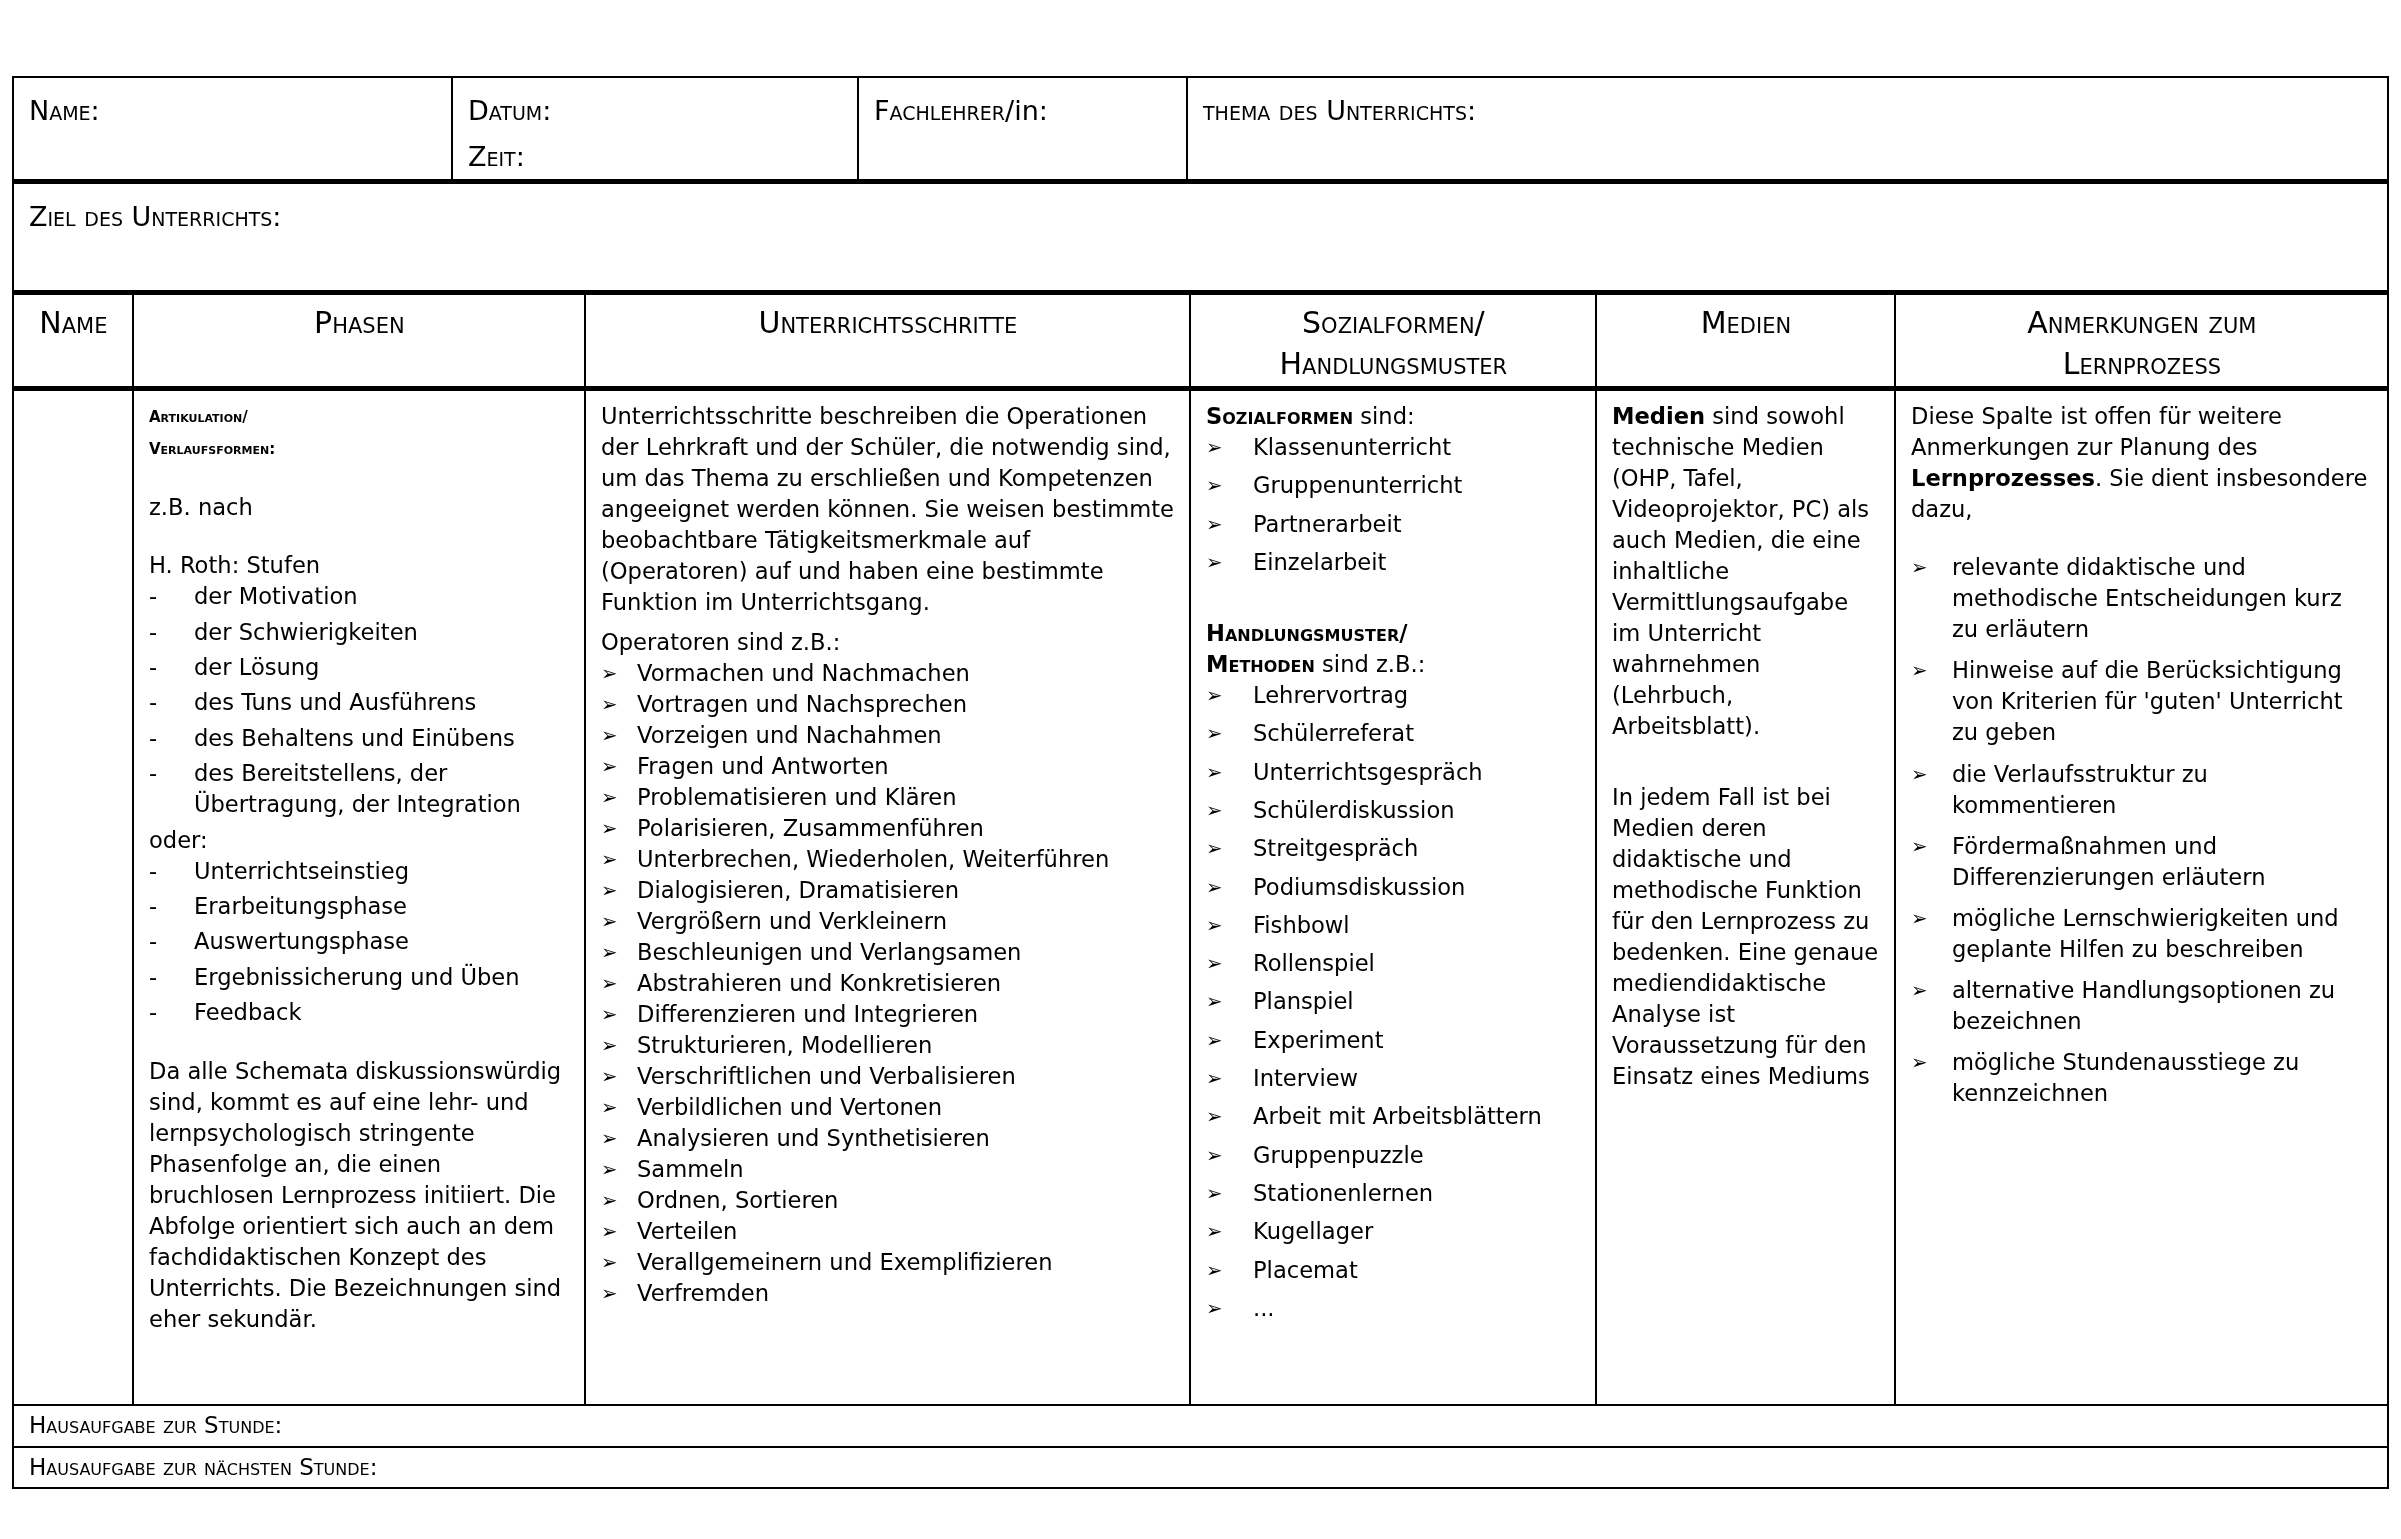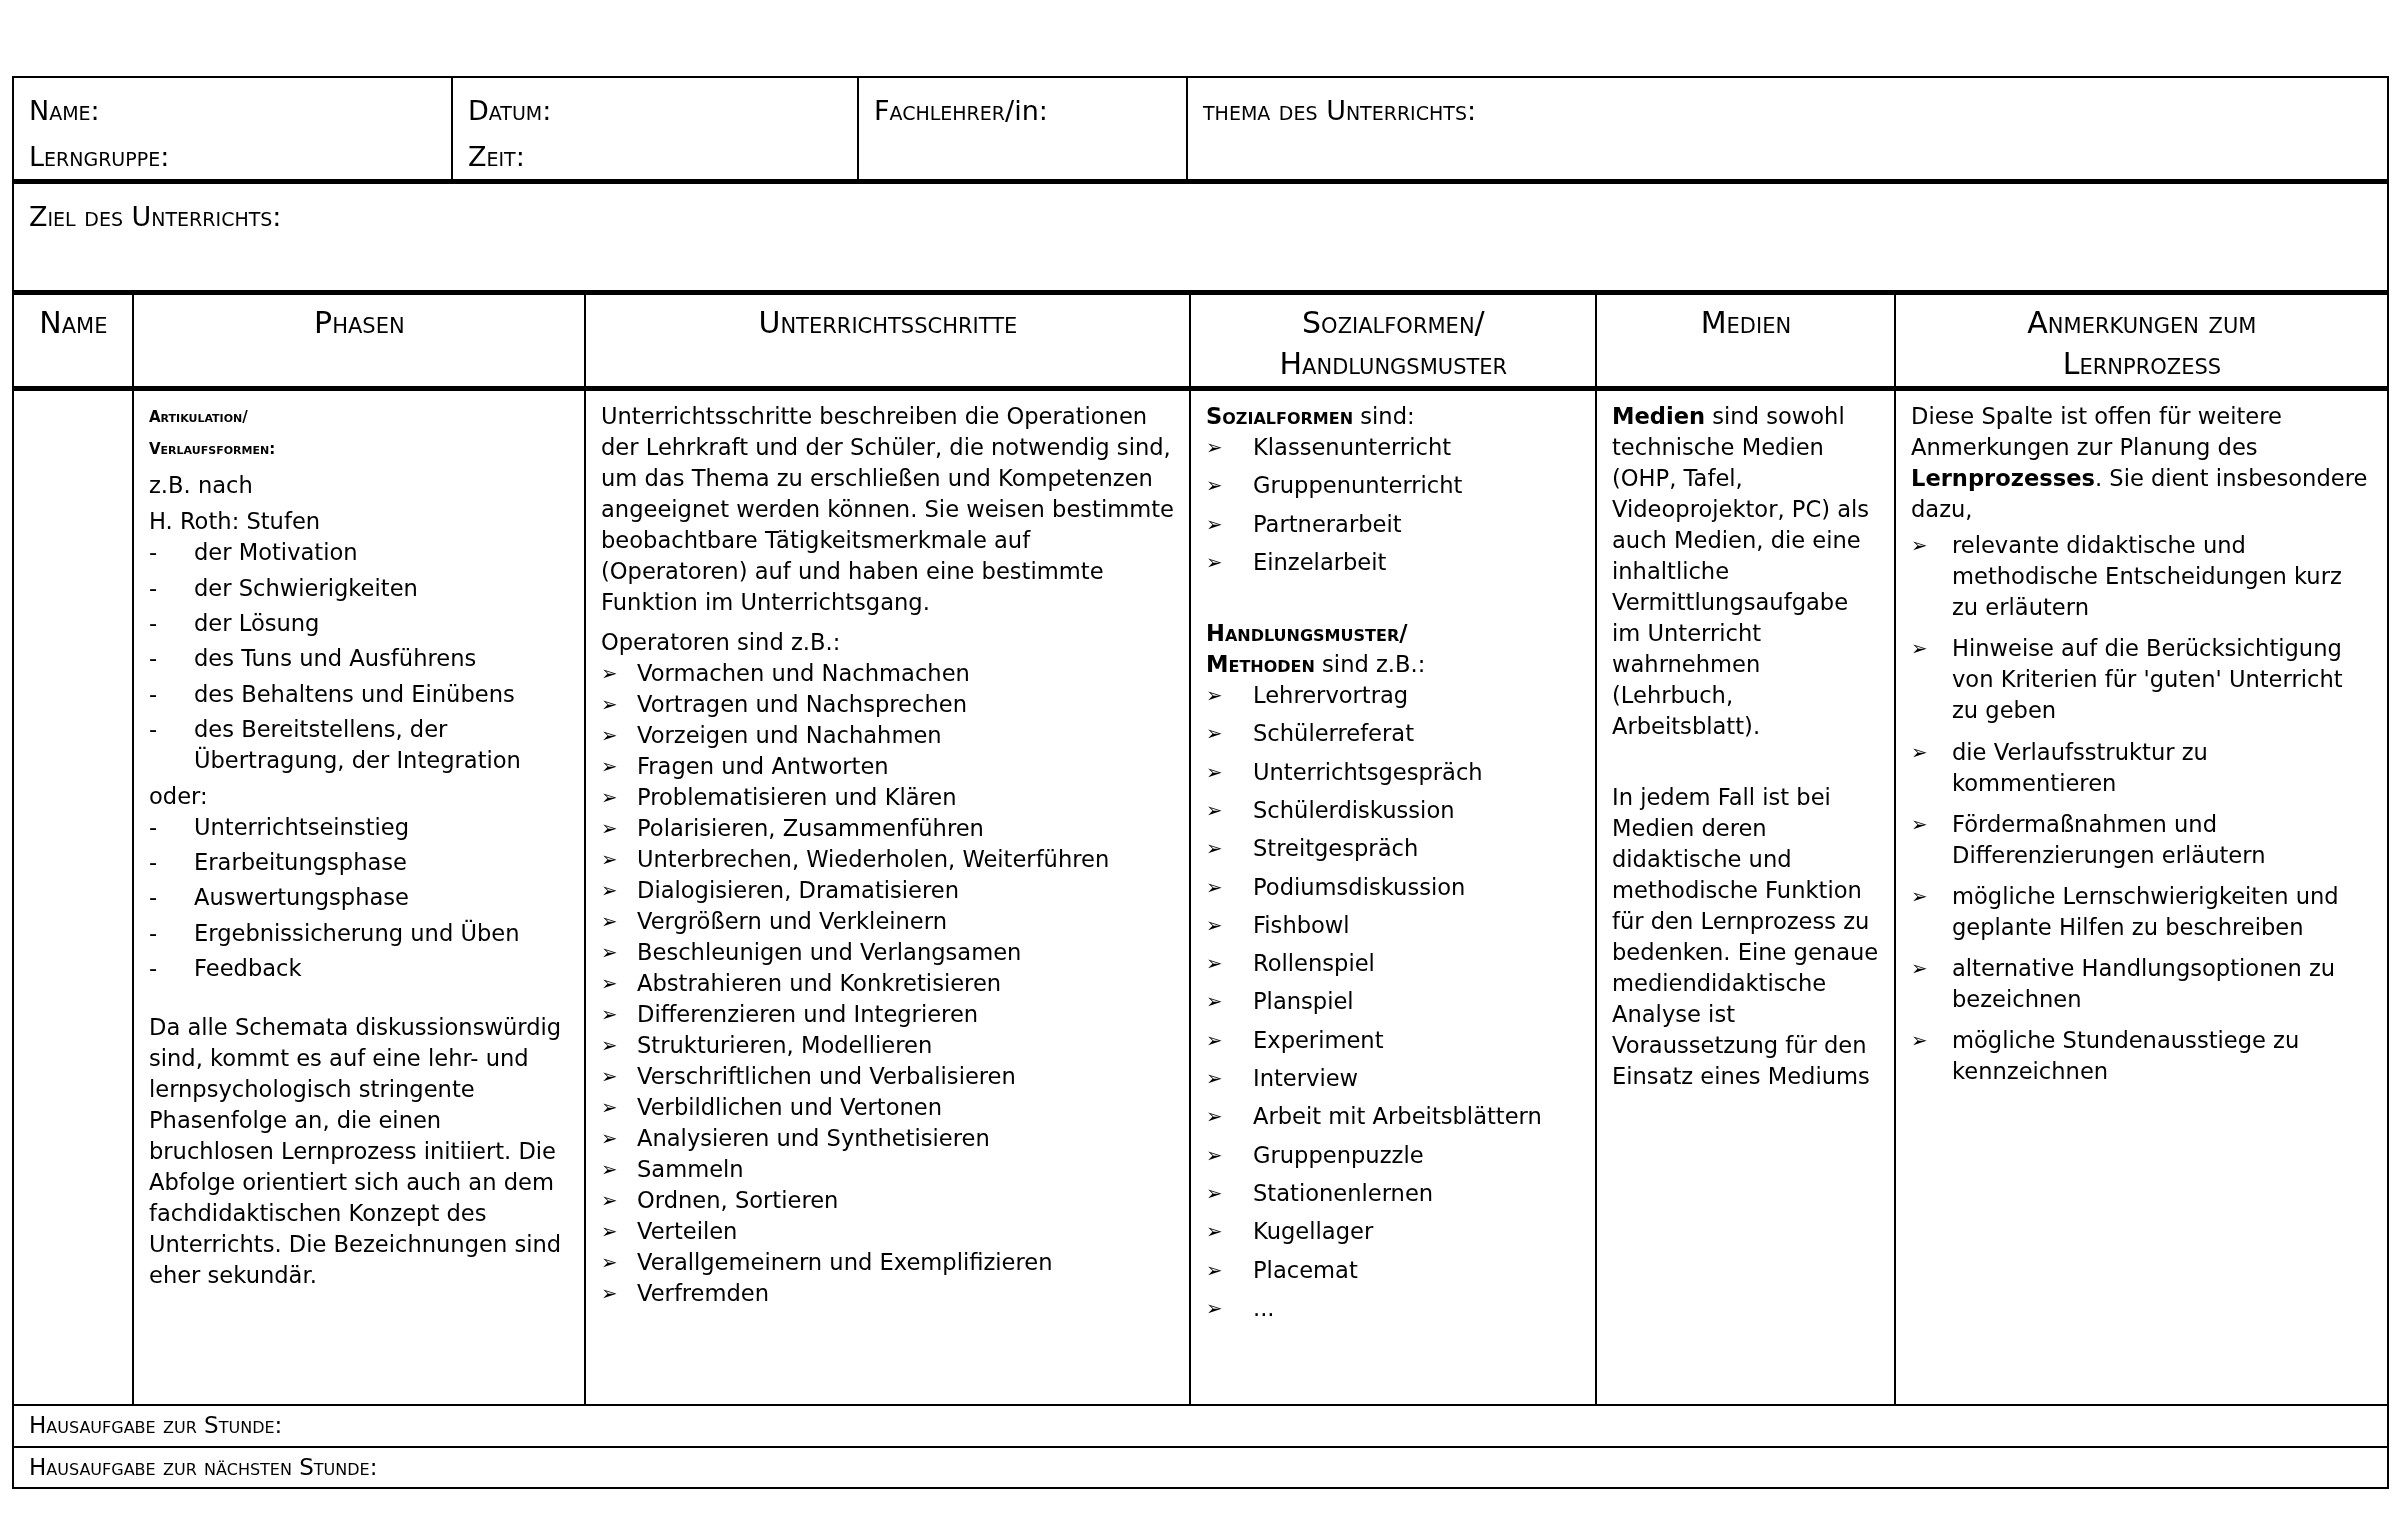--- a/index.html
+++ b/index.html
@@ -21,21 +21,21 @@
   .row .cell + .cell{border-left:2.2px solid #000;}
   .sc{font-variant:small-caps;}
   .b{font-weight:bold;}
   .pre{white-space:pre-line;}
   .label{font-size:27px;line-height:46px;}
   .head-cell{font-size:30px;line-height:41px;text-align:center;padding:7.3px 5.8px;}
   .body-cell{font-size:22.6px;line-height:31px;}
   .lead-head{font-size:15px;line-height:32px;}
   p{margin:0;}
   .mt12{margin-top:8.7px;}
-  .mt16{margin-top:5px;}
+  .mt16{margin-top:27px;}
   .mt55{margin-top:40px;}
   .mt60{margin-top:28px;}
   .li{display:flex;align-items:flex-start;}
   .list-dash .li{margin-bottom:4.4px;}
   .list-dash .marker{flex:0 0 45px;}
   .list-arrow .marker{font-size:19.7px;line-height:31px;}
   .c-schritte .marker{flex:0 0 36px;}
   .c-sozial .li{margin-bottom:7.3px;}
   .c-sozial .marker{flex:0 0 47px;}
   .c-anmerk .li{margin-bottom:10.2px;}
@@ -45,21 +45,20 @@
 </style>
 </head>
 <body>
 
 <div class="sheet">
   <div class="table">
 
     <div class="row row-top">
       <div class="cell">
         <div class="label sc">Name:</div>
-        <div class="label sc">Lerngruppe:</div>
       </div>
       <div class="cell">
         <div class="label sc">Datum:</div>
         <div class="label sc">Zeit:</div>
       </div>
       <div class="cell">
         <div class="label"><span class="sc">Fachlehrer</span><span>/in:</span></div>
       </div>
       <div class="cell">
         <div class="label sc">thema des Unterrichts:</div>

